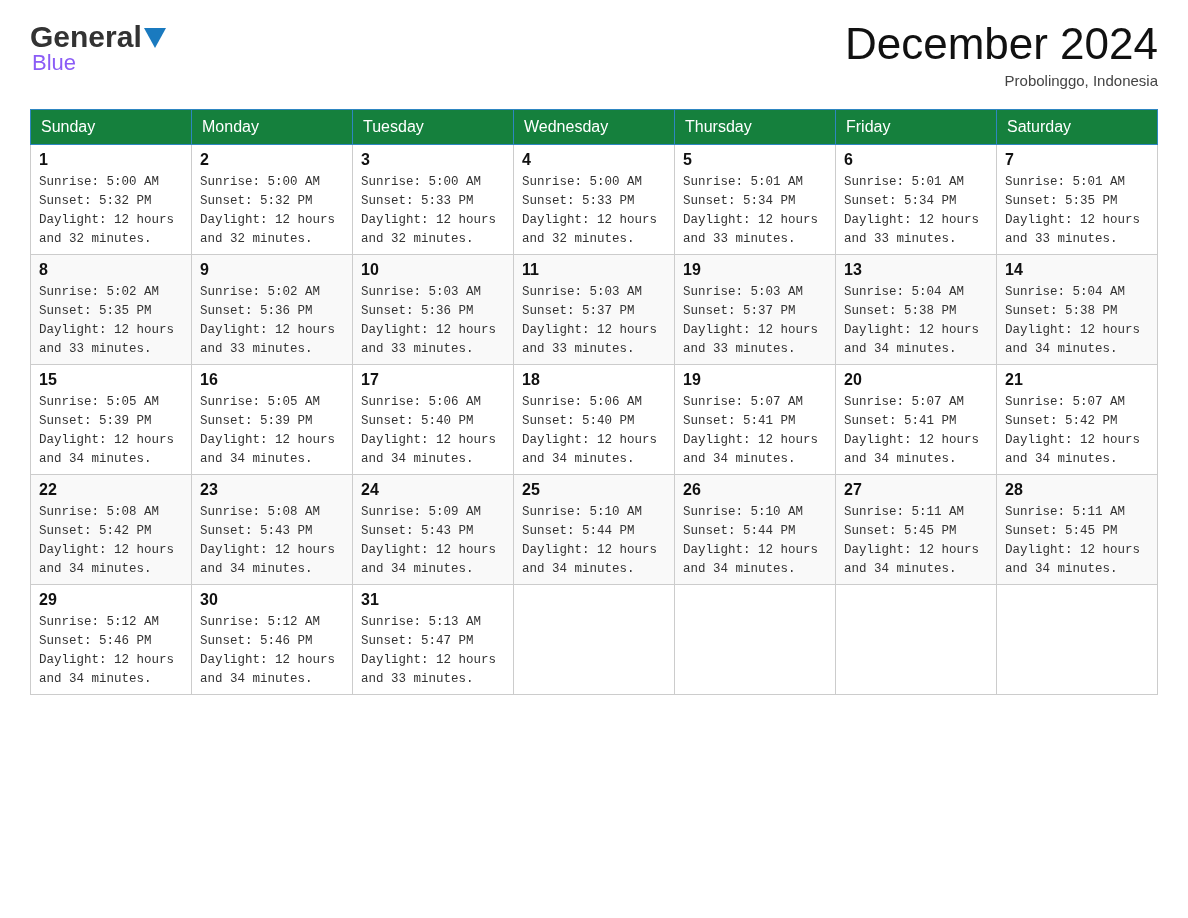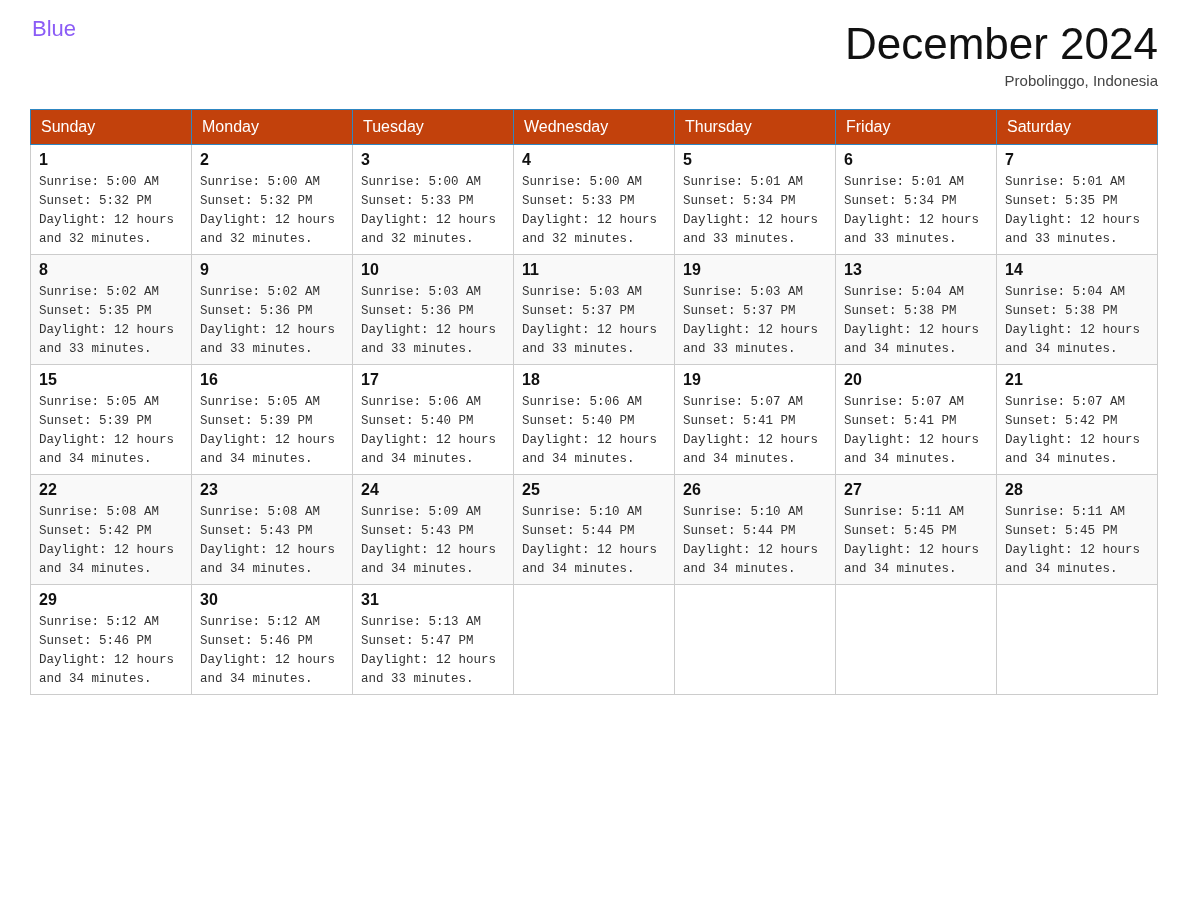--- a/index.html
+++ b/index.html
@@ -42,21 +42,21 @@
       font-size: 15px;
       color: #444;
       margin-top: 4px;
     }
     table {
       width: 100%;
       border-collapse: collapse;
       table-layout: fixed;
     }
     th {
-      background-color: #c2410c;
+      background-color: #15803d;
       color: white;
       font-size: 16px;
       font-weight: normal;
       padding: 8px 10px;
       text-align: left;
       border: 1px solid #2e86c1;
     }
     td {
       vertical-align: top;
       padding: 6px 8px;
@@ -95,20 +95,26 @@
       font-size: 30px;
       font-weight: bold;
       color: #333;
     }
   </style>
 </head>
 <body>
 
 <div class="header">
   <div class="logo">
+    <div class="logo-icon">
+      <span class="logo-icon-text">General</span>
+      <svg width="22" height="20" viewBox="0 0 22 20" style="margin-left:2px;margin-top:2px;">
+        <polygon points="0,0 22,0 11,20" fill="#1a7abf"></polygon>
+      </svg>
+    </div>
     <div class="logo-sub">Blue</div>
   </div>
   <div class="title-block">
     <div class="month-year">December 2024</div>
     <div class="location">Probolinggo, Indonesia</div>
   </div>
 </div>
 
 <table>
   <thead>

